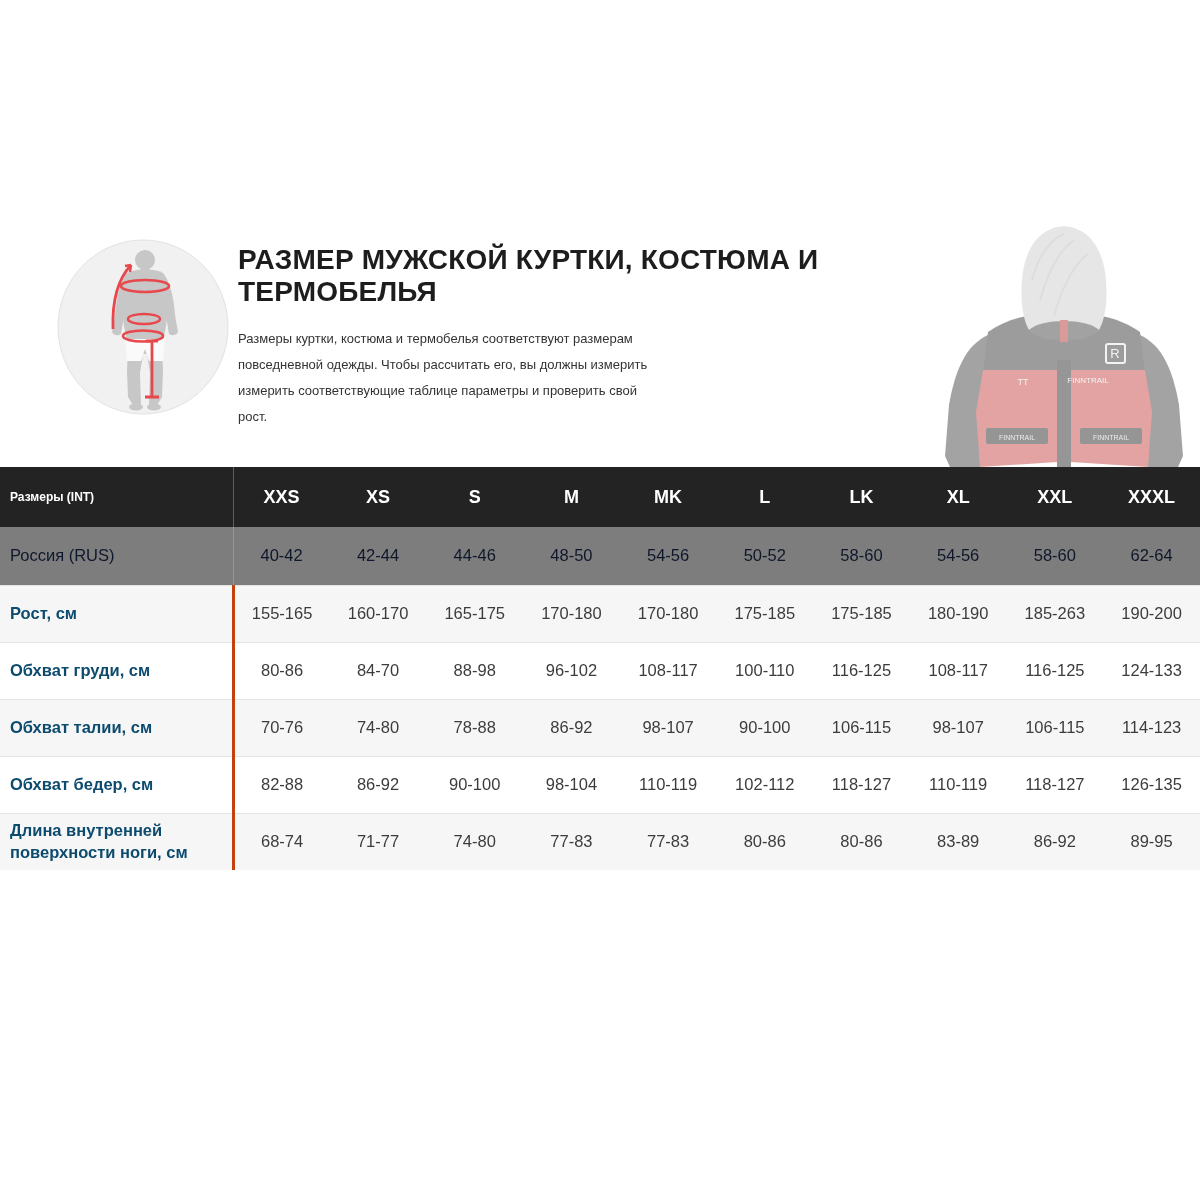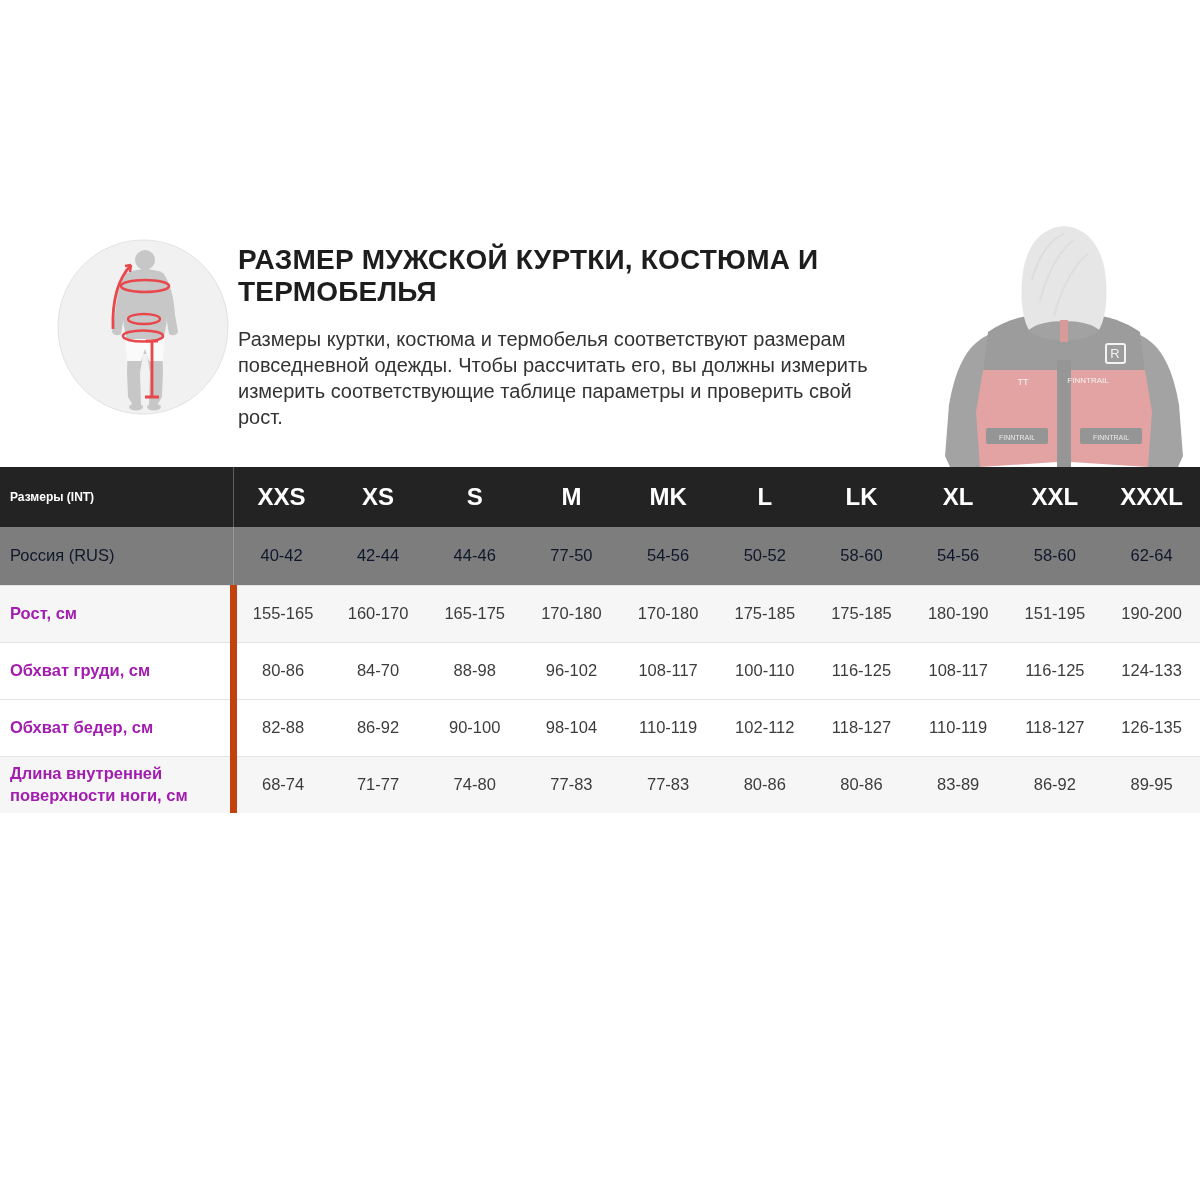--- a/index.html
+++ b/index.html
@@ -14,55 +14,55 @@
   }
   .intro {
     position: absolute; left: 238px; top: 244px; width: 690px;
   }
   .intro h1 {
     font-size: 28px; line-height: 32px; font-weight: 700; color: #1d1d1d;
     text-transform: uppercase; letter-spacing: 0.2px; white-space: pre-line;
     margin-bottom: 18px;
   }
   .intro p {
-    font-size: 20px; line-height: 26px; color: #333333; white-space: pre-line;
+    font-size: 13px; line-height: 26px; color: #333333; white-space: pre-line;
   }
 
   .jacket {
     position: absolute; left: 928px; top: 220px; width: 272px; height: 247px;
     overflow: hidden; z-index: 1;
   }
 
   
   table.size-table {
     position: absolute; left: 0; top: 467px; width: 1200px; z-index: 2;
     border-collapse: collapse; table-layout: fixed;
   }
   table.size-table th, table.size-table td { text-align: center; vertical-align: middle; }
 
   th.corner, td.rowlabel { text-align: left !important; padding-left: 10px; }
   th.corner { width: 233px; }
 
   thead th {
     height: 60px; background: #232323; color: #ffffff;
-    font-size: 24px; font-weight: 700;
+    font-size: 18px; font-weight: 700;
   }
   thead th.corner { font-size: 12px; border-right: 1px solid #5f5f5f; }
 
   tbody td { font-size: 16.5px; }
   tr.gray td { background: #7d7d7d; color: #0f172a; height: 58px; font-weight: 400; }
   tr.gray td.rowlabel { border-right: 1px solid #969696; }
 
   tr.light td { background: #f6f6f6; }
   tr.white td { background: #ffffff; }
   tr.light td, tr.white td {
     height: 57px; color: #3c3c3c; border-top: 1px solid #e4e4e4;
   }
   tr.light td.rowlabel, tr.white td.rowlabel {
-    font-weight: 700; color: #a21caf; border-right: 7px solid #c2410c;
+    font-weight: 700; color: #0c4a6e; border-right: 3px solid #c2410c;
     line-height: 1.3; padding-right: 28px;
   }
   tbody tr:first-child td { border-top: none; }
 
   svg text { font-family: "Liberation Sans", sans-serif; }
 </style>
 </head>
 <body>
 
 <div class="page">
@@ -141,54 +141,67 @@
           <th>XXL</th>
           <th>XXXL</th>
         </tr>
       </thead>
     <tbody>
         <tr class="gray">
           <td class="rowlabel">Россия (RUS)</td>
           <td>40-42</td>
           <td>42-44</td>
           <td>44-46</td>
-          <td>77-50</td>
+          <td>48-50</td>
           <td>54-56</td>
           <td>50-52</td>
           <td>58-60</td>
           <td>54-56</td>
           <td>58-60</td>
           <td>62-64</td>
         </tr>
         <tr class="light">
           <td class="rowlabel">Рост, см</td>
           <td>155-165</td>
           <td>160-170</td>
           <td>165-175</td>
           <td>170-180</td>
           <td>170-180</td>
           <td>175-185</td>
           <td>175-185</td>
           <td>180-190</td>
-          <td>151-195</td>
+          <td>185-263</td>
           <td>190-200</td>
         </tr>
         <tr class="white">
           <td class="rowlabel">Обхват груди, см</td>
           <td>80-86</td>
           <td>84-70</td>
           <td>88-98</td>
           <td>96-102</td>
           <td>108-117</td>
           <td>100-110</td>
           <td>116-125</td>
           <td>108-117</td>
           <td>116-125</td>
           <td>124-133</td>
         </tr>
+        <tr class="light">
+          <td class="rowlabel">Обхват талии, см</td>
+          <td>70-76</td>
+          <td>74-80</td>
+          <td>78-88</td>
+          <td>86-92</td>
+          <td>98-107</td>
+          <td>90-100</td>
+          <td>106-115</td>
+          <td>98-107</td>
+          <td>106-115</td>
+          <td>114-123</td>
+        </tr>
         <tr class="white">
           <td class="rowlabel">Обхват бедер, см</td>
           <td>82-88</td>
           <td>86-92</td>
           <td>90-100</td>
           <td>98-104</td>
           <td>110-119</td>
           <td>102-112</td>
           <td>118-127</td>
           <td>110-119</td>

